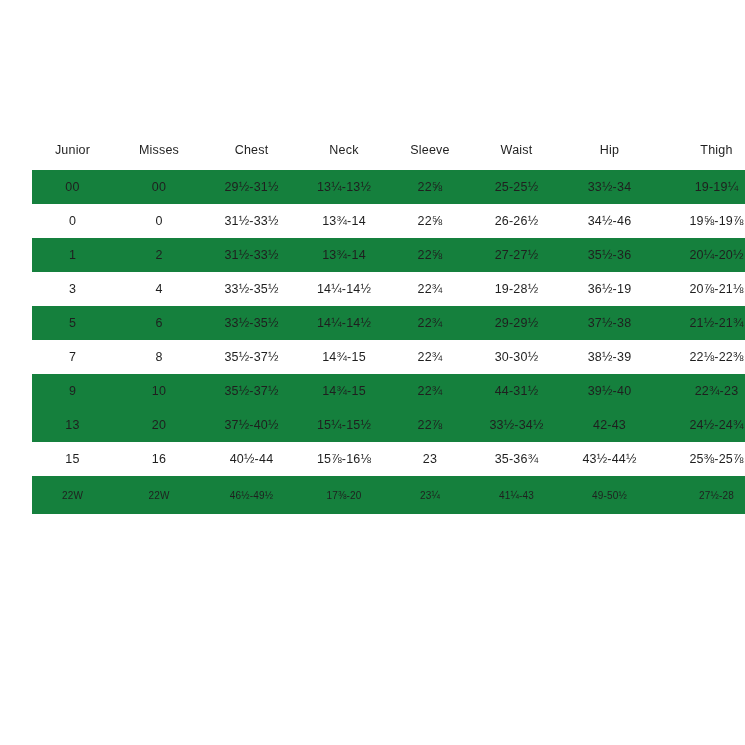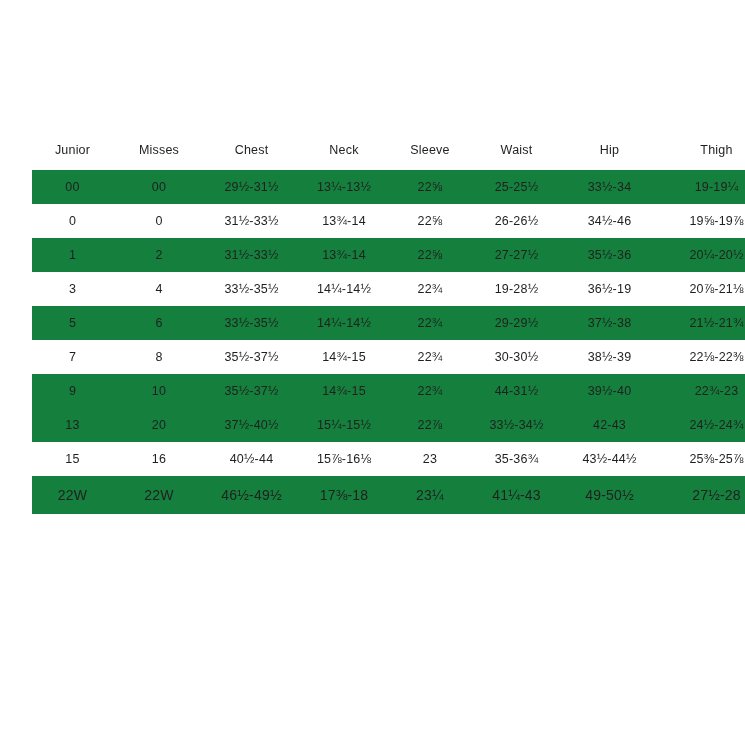--- a/index.html
+++ b/index.html
@@ -50,21 +50,21 @@
     height: 36px;
     padding-bottom: 2px;
   }
   table.size-chart tbody tr.alt td {
     background: #15803d;
   }
   table.size-chart tbody tr.plain td {
     background: #ffffff;
   }
   table.size-chart tbody tr.last td {
-    font-size: 14px;
+    font-size: 10px;
     height: 38px;
   }
   col.c0 { width: 81px; }
   col.c1 { width: 92px; }
   col.c2 { width: 93px; }
   col.c3 { width: 92px; }
   col.c4 { width: 80px; }
   col.c5 { width: 93px; }
   col.c6 { width: 93px; }
   col.c7 { width: 121px; }
@@ -185,21 +185,21 @@
           <td>15⅞-16⅛</td>
           <td>23</td>
           <td>35-36¾</td>
           <td>43½-44½</td>
           <td>25⅜-25⅞</td>
         </tr>
         <tr class="alt last">
           <td>22W</td>
           <td>22W</td>
           <td>46½-49½</td>
-          <td>17⅜-18</td>
+          <td>17⅜-20</td>
           <td>23¼</td>
           <td>41¼-43</td>
           <td>49-50½</td>
           <td>27½-28</td>
         </tr>
       </tbody>
     </table>
   </div>
 </div>
 

